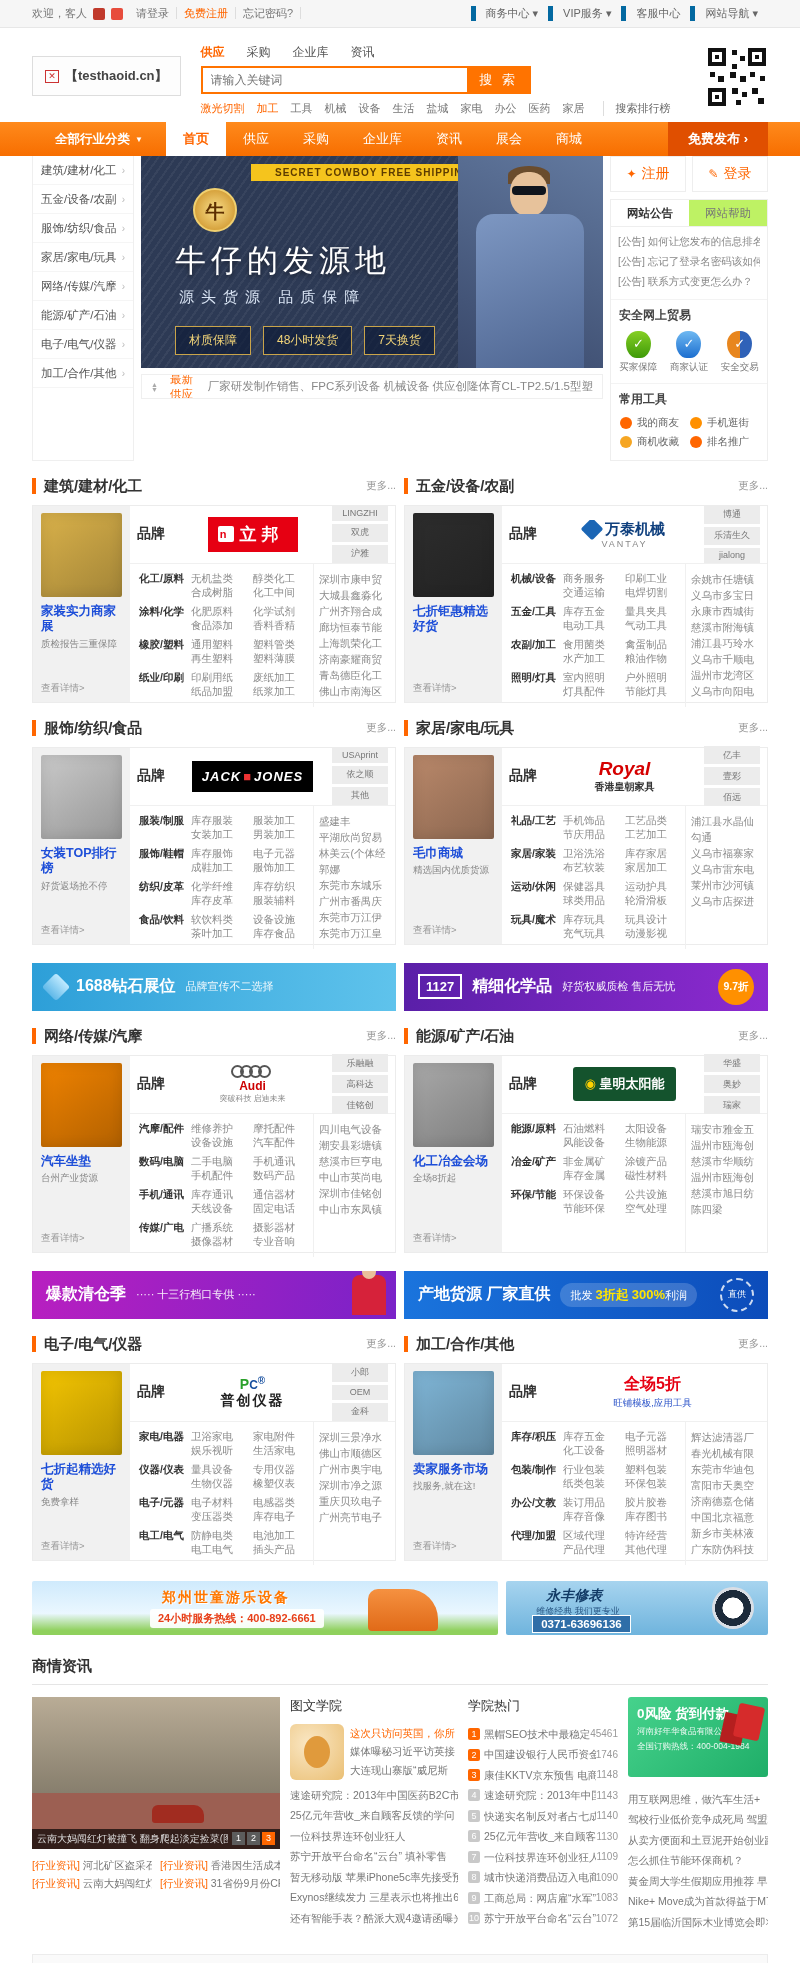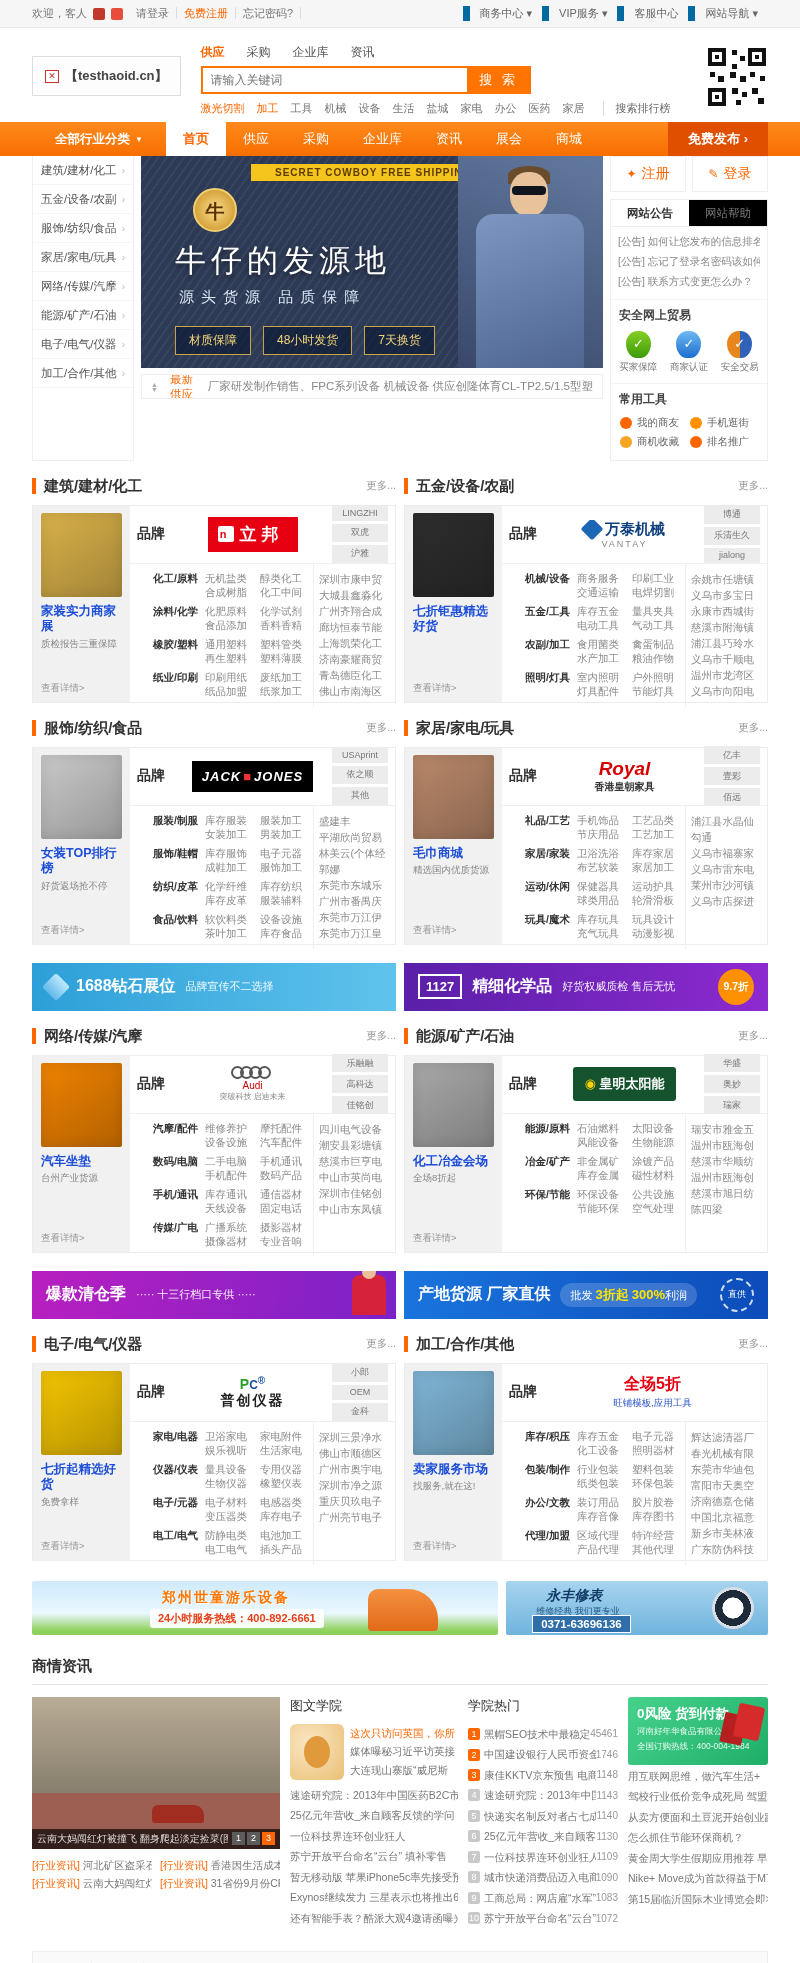--- a/index.html
+++ b/index.html
@@ -6,21 +6,21 @@
   body{width:800px;background:#fff;font-family:"Liberation Sans","DejaVu Sans",sans-serif;font-size:12px;color:#333}
   .wrap{width:736px;margin:0 auto}
   .clickable{cursor:pointer}
   
   .topbar{background:#f6f6f6;border-bottom:1px solid #e7e7e7;height:28px;font-size:11px;color:#777}
   .topbar .wrap{display:flex;align-items:center;height:27px}
   .tb-left{display:flex;align-items:center;gap:6px}
   .tb-link{padding:0 7px;border-right:1px solid #ddd;color:#777}
   .tb-link.orange{color:#f60}
   .tb-right{margin-left:auto;display:flex}
-  .tb-right span{padding:0 10px;border-left:7px solid #0369a1;color:#666}
+  .tb-right span{padding:0 10px;border-left:5px solid #0369a1;color:#666}
   .mini-ico{display:inline-block;width:12px;height:12px;border-radius:2px}
   
   .header .wrap{display:flex;gap:20px;padding:14px 0 6px}
   .logo-box{border:1px solid #ddd;background:#fdfdfd;height:40px;margin-top:14px;padding:0 12px;display:flex;align-items:center;gap:6px;flex:none}
   .broken{width:14px;height:13px;border:1px solid #c33;color:#c33;font-size:9px;line-height:11px;text-align:center;font-weight:bold}
   .logo-text{font-size:13px;color:#444;font-weight:bold}
   .search-area{flex:1;padding-top:2px}
   .search-tabs{font-size:12px;color:#555;margin-bottom:5px}
   .search-tabs span{margin-right:22px}
   .search-tabs .on{color:#f60;font-weight:bold}
@@ -64,21 +64,21 @@
   .updown{display:flex;flex-direction:column;line-height:5px;font-size:7px;color:#aaa}
   .ticker .lab{color:#f60}
   .ticker .itm{white-space:nowrap}
   
   .panel{width:158px;flex:none;font-size:11px}
   .panel-btns{display:flex;gap:6px}
   .pbtn{flex:1;background:#fff;border:1px solid #eee;height:36px;display:flex;align-items:center;justify-content:center;gap:5px;color:#f60;font-size:14px}
   .pbtn .ic{font-size:12px}
   .pbox{background:#fff;border:1px solid #eee;margin-top:7px}
   .ptabs{display:flex;border-bottom:1px solid #eee}
-  .ptab{flex:1;height:26px;line-height:26px;text-align:center;font-size:11.5px;background:#000000;color:#777}
+  .ptab{flex:1;height:26px;line-height:26px;text-align:center;font-size:11.5px;background:#bef264;color:#777}
   .ptab.on{background:#fff;color:#333;font-weight:bold}
   .notices{padding:5px 7px 7px}
   .notice{font-size:10.5px;color:#888;line-height:1.9;white-space:nowrap;overflow:hidden}
   .ptitle{font-size:12px;font-weight:bold;color:#444;padding:7px 8px 3px;border-top:1px solid #f3f3f3}
   .trade{display:flex;justify-content:space-around;padding:4px 2px 9px}
   .titem{text-align:center;font-size:9.5px;color:#777}
   .shield{width:25px;height:27px;margin:0 auto 3px;border-radius:12px 12px 11px 11px/13px 13px 15px 15px;color:#fff;font-size:13px;line-height:25px;text-align:center}
   .sh-g{background:linear-gradient(#86cf25,#3e9a08)}
   .sh-b{background:linear-gradient(#6fb9f2,#1c6ecf)}
   .sh-o{background:linear-gradient(90deg,#e8861e 50%,#2f62b8 50%)}
@@ -98,41 +98,41 @@
   .ptitle2{color:#1d4ed8;font-weight:bold;font-size:12.5px;line-height:1.25}
   .psub{font-size:9.5px;color:#888;margin-top:3px;line-height:1.3}
   .pview{font-size:9.5px;color:#999;margin-top:auto}
   .secmain{flex:1;display:flex;flex-direction:column;min-width:0}
   .brandrow{display:flex;align-items:center;padding:6px 7px;border-bottom:1px solid #f0f0f0;height:58px;flex:none}
   .blabel{font-size:14px;font-weight:bold;color:#333;margin-right:8px;flex:none}
   .bmain{flex:1;display:flex;flex-direction:column;align-items:center;justify-content:center;min-width:0;overflow:hidden}
   .bside{width:56px;flex:none;display:flex;flex-direction:column;gap:3px}
   .bside span{background:#ececec;color:#777;font-size:9px;text-align:center;padding:2.5px 0;white-space:nowrap;overflow:hidden}
   .linksarea{flex:1;display:flex;min-width:0}
-  .rows{flex:1;padding:7px 2px 4px 23px;min-width:0}
+  .rows{flex:1;padding:7px 2px 4px 9px;min-width:0}
   .srow{display:flex;margin-bottom:5px}
   .rlabel{width:52px;flex:none;font-size:10.5px;font-weight:bold;color:#333;line-height:14px}
   .rlinks{flex:1;display:grid;grid-template-columns:1fr 1fr;gap:0 4px;min-width:0}
   .rlinks span{font-size:10.5px;color:#8b8b8b;line-height:14px;white-space:nowrap;overflow:hidden}
   .comps{width:82px;flex:none;border-left:1px solid #f0f0f0;padding:7px 5px}
   .comps span{display:block;font-size:10.5px;color:#8b8b8b;line-height:16px;white-space:nowrap;overflow:hidden}
   
   .bm-libang .lb{background:#e60012;color:#fff;font-weight:bold;font-size:17px;letter-spacing:5px;padding:6px 14px 6px 10px;display:flex;align-items:center;gap:6px;white-space:nowrap}
   .bm-libang .sq{width:16px;height:16px;background:#fff;color:#e60012;font-size:11px;font-weight:bold;text-align:center;line-height:16px;border-radius:2px}
   .bm-jack .jk{background:#000;color:#fff;font-style:italic;font-weight:bold;font-size:13px;padding:8px 10px;white-space:nowrap;letter-spacing:1px}
   .bm-jack .rd{color:#e33;padding:0 2px}
   .bm-royal .ry{color:#d50000;font-weight:bold;font-style:italic;font-size:19px;line-height:1}
   .bm-royal .rs{font-size:10px;color:#333;font-weight:bold;margin-top:2px}
   .bm-vantay .vt{display:flex;align-items:center;gap:5px}
   .bm-vantay .dia{width:16px;height:16px;background:#1b66b5;transform:rotate(45deg);border-radius:2px}
   .bm-vantay .vtx{color:#10407e;font-weight:bold;font-size:15px;white-space:nowrap}
   .bm-vantay .vsub{font-size:9px;color:#888;letter-spacing:2px}
   .bm-audi .rings{display:flex}
   .bm-audi .rings i{width:13px;height:13px;border:2px solid #555;border-radius:50%;margin-left:-4px}
-  .bm-audi .atx{color:#c00;font-weight:normal;font-size:10px;margin-top:1px}
+  .bm-audi .atx{color:#c00;font-weight:bold;font-size:12px;margin-top:1px}
   .bm-audi .asub{font-size:8px;color:#888}
   .bm-huangming .hm{background:#14532d;color:#fff;font-weight:bold;font-size:13px;padding:8px 12px;border-radius:3px;white-space:nowrap}
   .bm-huangming .dot{color:#ffd200}
   .bm-puchuang .pcm{font-weight:bold;font-size:12px;color:#164e9e}
   .bm-puchuang .pcm b{color:#2aa02a;font-size:14px}
   .bm-puchuang .pct{font-weight:bold;font-size:14px;color:#222;letter-spacing:2px}
   .bm-sale .s1{color:#e60012;font-weight:bold;font-size:16px}
   .bm-sale .s2{color:#2a52c8;font-size:9.5px;margin-top:2px}
   
   .bannrow{display:grid;grid-template-columns:1fr 1fr;gap:8px;margin-top:18px}
@@ -184,21 +184,21 @@
   .lion::after{content:"";position:absolute;inset:12px 14px;border-radius:50%;background:#e09a3c}
   .featlines{min-width:0}
   .featlines div{font-size:10.5px;color:#777;line-height:1.75;white-space:nowrap;overflow:hidden}
   .featlines div:first-child{color:#f60}
   .nlist div{font-size:10.5px;color:#777;line-height:1.95;white-space:nowrap;overflow:hidden}
   .hitem{display:flex;align-items:center;font-size:10.5px;color:#777;line-height:1.95;min-width:0}
   .rk{width:12px;height:12px;border-radius:2px;background:#c9c9c9;color:#fff;font-size:9px;text-align:center;line-height:12px;margin-right:4px;flex:none}
   .rk.top{background:#f60}
   .hitem .tx{white-space:nowrap;overflow:hidden;flex:1}
   .hitem .ct{color:#999;font-size:10px;flex:none}
-  .gad{height:68px;background:linear-gradient(135deg,#46d28c,#1fae68);border-radius:3px;color:#fff;padding:8px 9px;position:relative;overflow:hidden;margin-bottom:1px}
+  .gad{height:80px;background:linear-gradient(135deg,#46d28c,#1fae68);border-radius:3px;color:#fff;padding:8px 9px;position:relative;overflow:hidden;margin-bottom:12px}
   .gad .t{font-size:13.5px;font-weight:bold;white-space:nowrap}
   .gad .l{font-size:8.5px;opacity:.9;margin-top:3px;white-space:nowrap}
   .gad .pkt{position:absolute;right:6px;top:8px;width:26px;height:34px;background:#d62b2b;border-radius:3px;transform:rotate(12deg);box-shadow:-14px 10px 0 -2px #b51f1f}
   
   .linkbox{border:1px solid #ececec;margin-top:22px}
   .lbhead{display:flex;align-items:center;background:#fafafa;border-bottom:1px solid #ececec;padding:9px 12px;font-size:13px;color:#333;font-weight:bold}
 </style>
 </head>
 <body>
 

